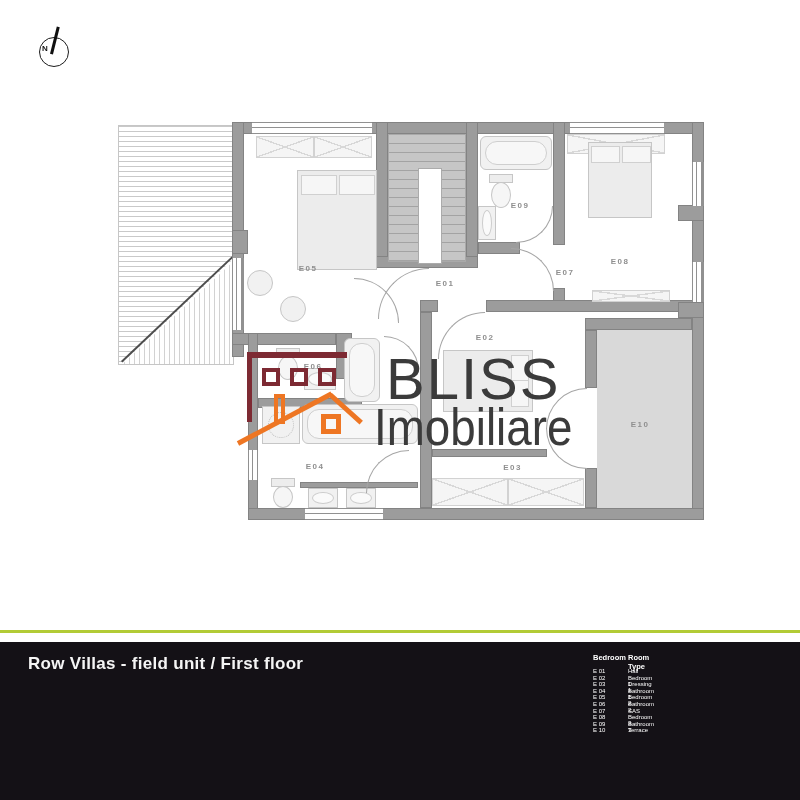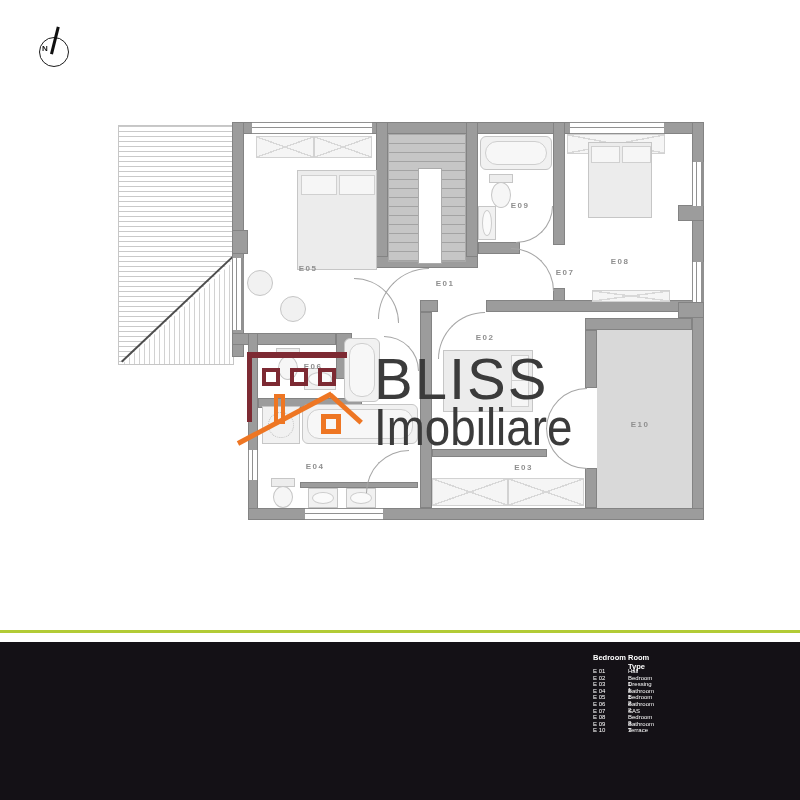--- a/index.html
+++ b/index.html
@@ -194,21 +194,21 @@
     <div class="arc br" style="left:516px;top:206px;width:36px;height:36px;"></div>
     <div class="arc tr" style="left:511px;top:248px;width:42px;height:42px;"></div>
     <div class="arc tl" style="left:438px;top:312px;width:46px;height:46px;"></div>
     <div class="arc tr" style="left:384px;top:336px;width:34px;height:34px;"></div>
     <div class="arc tl" style="left:366px;top:450px;width:42px;height:42px;"></div>
     <div class="arc tl" style="left:546px;top:388px;width:40px;height:40px;"></div>
     <div class="arc bl" style="left:546px;top:428px;width:40px;height:40px;"></div>
 
     <span class="roomlabel" style="left:445px;top:283px;">E01</span>
     <span class="roomlabel" style="left:485px;top:337px;">E02</span>
-    <span class="roomlabel" style="left:514px;top:467px;padding-left:19px;">E03</span>
+    <span class="roomlabel" style="left:503px;top:467px;padding-left:19px;">E03</span>
     <span class="roomlabel" style="left:315px;top:466px;">E04</span>
     <span class="roomlabel" style="left:308px;top:268px;">E05</span>
     <span class="roomlabel" style="left:313px;top:366px;">E06</span>
     <span class="roomlabel" style="left:565px;top:272px;">E07</span>
     <span class="roomlabel" style="left:620px;top:261px;">E08</span>
     <span class="roomlabel" style="left:520px;top:205px;">E09</span>
     <span class="roomlabel" style="left:640px;top:424px;">E10</span>
   </div>
 
   <div>
@@ -216,26 +216,27 @@
       <div class="lg-dark" style="left:247px;top:352px;width:100px;height:6px;"></div>
       <div class="lg-dark" style="left:247px;top:352px;width:5px;height:70px;"></div>
       <div class="lg-sq" style="left:262px;top:368px;"></div>
       <div class="lg-sq" style="left:290px;top:368px;"></div>
       <div class="lg-sq" style="left:318px;top:368px;"></div>
       <div class="lg-orsq" style="left:274px;top:394px;width:11px;height:30px;border-width:4px;"></div>
       <div class="lg-or" style="left:238px;top:441px;width:106px;height:5px;transform:rotate(-28deg);transform-origin:0 50%;"></div>
       <div class="lg-or" style="left:330px;top:392px;width:42px;height:5px;transform:rotate(42deg);transform-origin:0 50%;"></div>
       <div class="lg-orsq" style="left:321px;top:414px;width:20px;height:20px;"></div>
     </div>
-    <div class="brand-text brand-l1" style="left:374px;top:352px;">BLISS</div>
+    <div class="brand-text brand-l1" style="left:374px;top:352px;padding-left:12px;">BLISS</div>
     <div class="brand-text brand-l2" style="left:374px;top:404px;">Imobiliare</div>
   </div>
 
   <div class="greenline" style="background:#b2cb35;"></div>
   <div class="footer" style="background:#141116;"></div>
+  <div class="floor-title">Row Villas - field unit / First floor</div>
 
   <div class="legend">
     <div class="hdr">
       <span>Bedroom</span>
       <span class="c2">Room Type</span>
     </div>
     <div class="row">
       <span>E 01</span>
       <span class="c2">Hall</span>
     </div>

